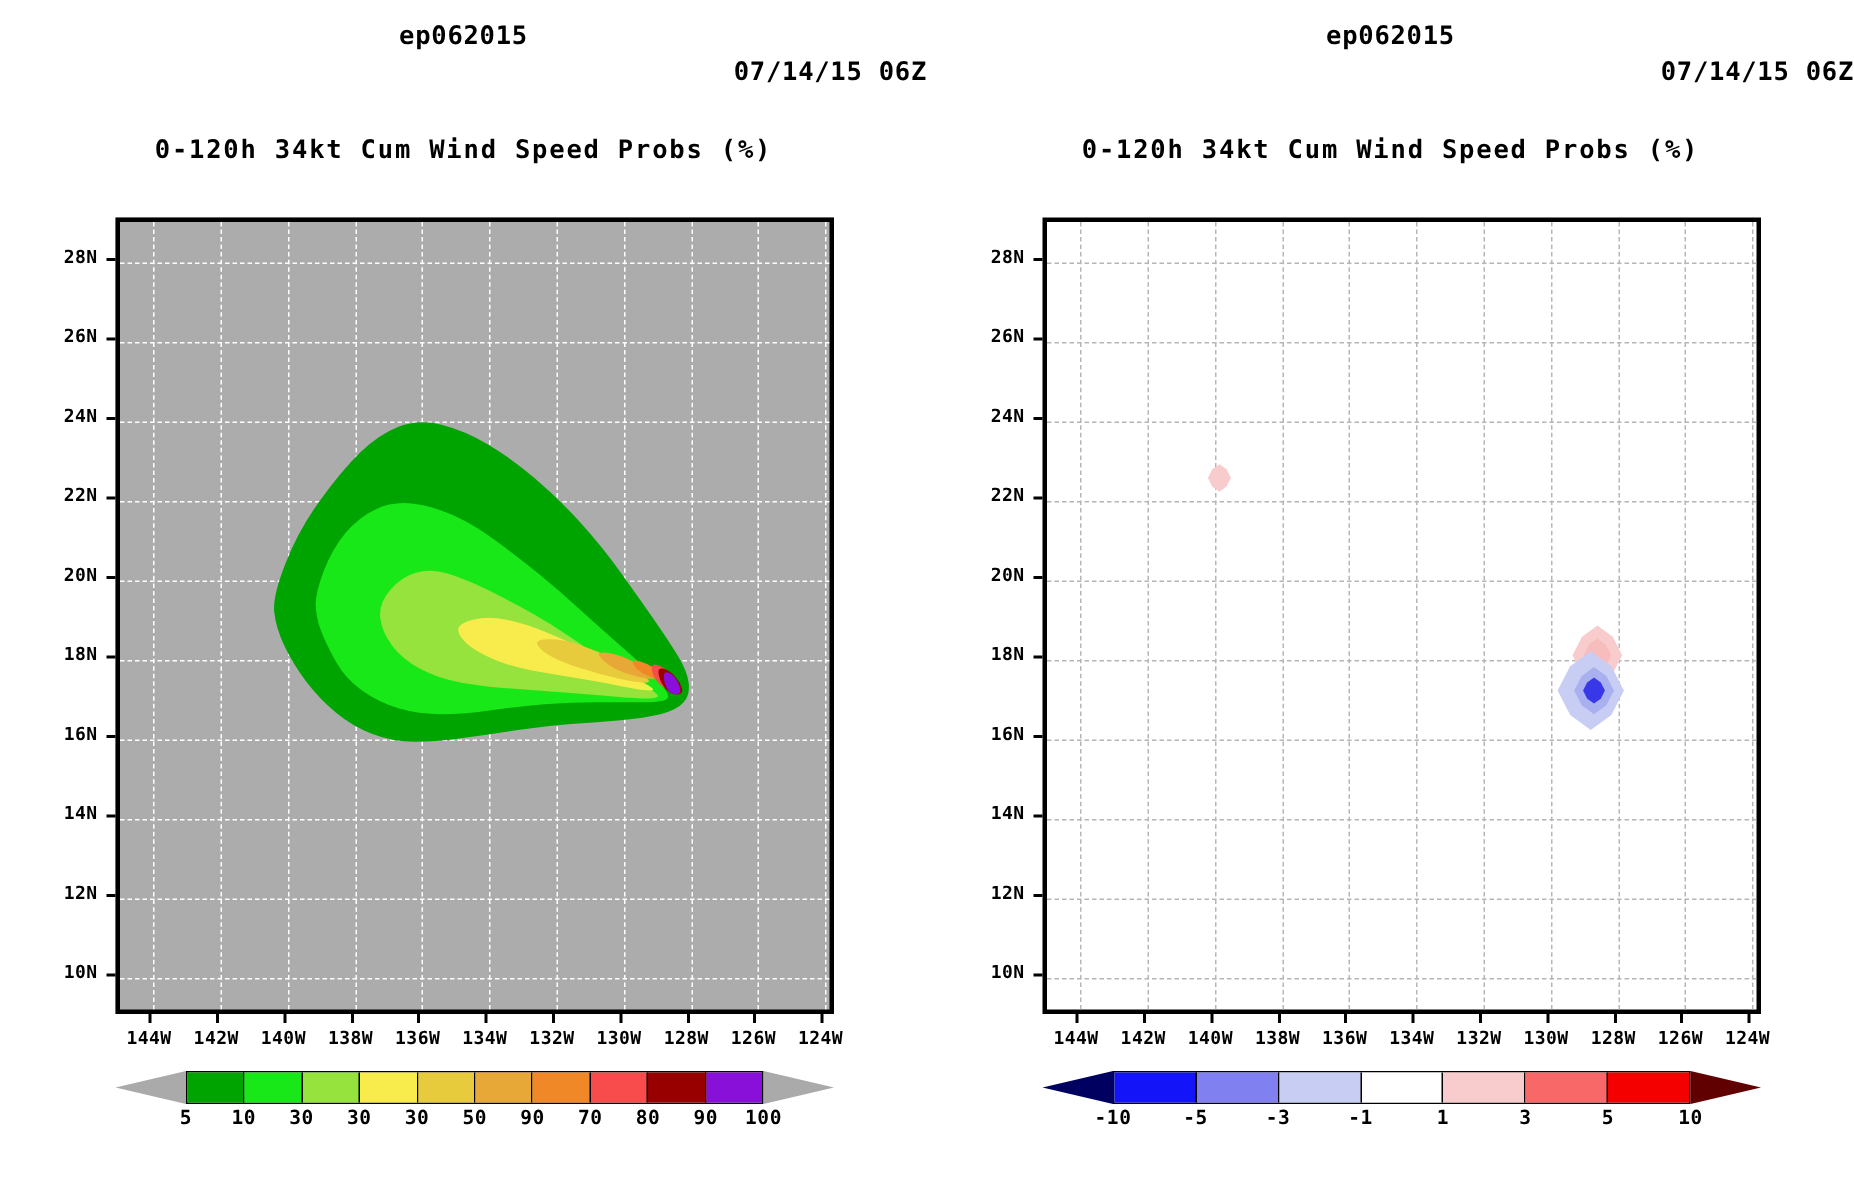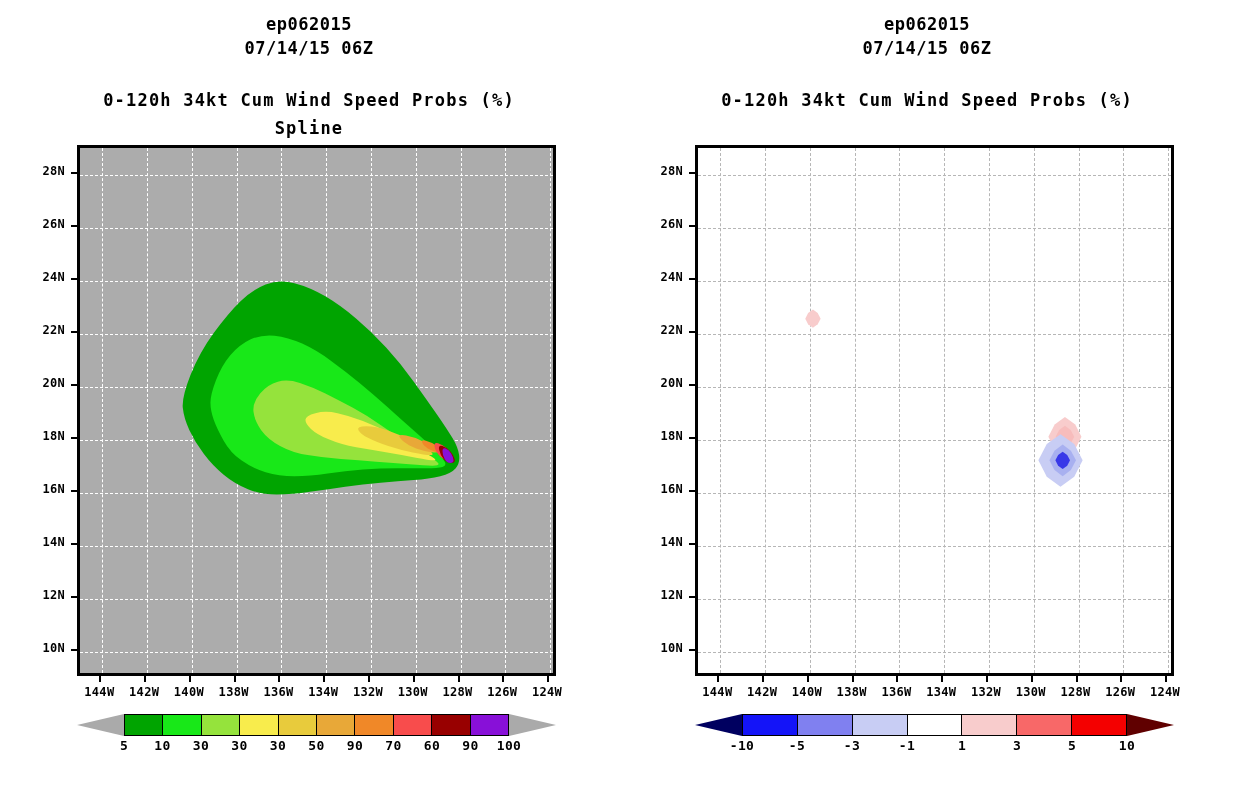--- a/index.html
+++ b/index.html
@@ -7,21 +7,21 @@
     width:1236px;height:800px;
     font-family:"DejaVu Sans Mono","Liberation Mono",monospace;
     color:#000;overflow:hidden;position:relative;
   }
   .panel{position:absolute;top:0;height:800px;width:618px;font-weight:bold;}
   .panel.left{left:0;}
   .panel.right{left:618px;}
 
   .titleblock{position:absolute;left:0;width:618px;text-align:center;}
   .t-id{top:14px;font-size:17px;letter-spacing:0.5px;}
-  .t-date{top:38px;font-size:17px;letter-spacing:0.5px;}
+  .t-date{top:38px;font-size:17px;letter-spacing:0.5px;text-align:right;}
   .t-main{top:90px;font-size:17px;letter-spacing:1.2px;}
   .t-sub{top:118px;font-size:17px;letter-spacing:1.2px;}
 
   
   .map{
     position:absolute;
     left:77px;top:145px;width:479px;height:531px;
     border:3px solid #000;
     box-sizing:border-box;
     overflow:hidden;
@@ -58,21 +58,20 @@
   .cblabels{position:absolute;left:77px;top:24px;width:479px;height:20px;}
   .cblab{position:absolute;top:0;width:44px;text-align:center;font-size:13px;letter-spacing:0.4px;}
 </style>
 </head>
 <body>
 
 <div class="panel left">
   <div class="titleblock t-id">ep062015</div>
   <div class="titleblock t-date">07/14/15 06Z</div>
   <div class="titleblock t-main">0-120h 34kt Cum Wind Speed Probs (%)</div>
-  <div class="titleblock t-sub">Spline</div>
 
   <div class="map gray">
     <div class="gridlayer" id="grid-left">
         <div class="gl-v" style="left: 22.3832px;"></div>
         <div class="gl-v" style="left: 67.1495px;"></div>
         <div class="gl-v" style="left: 111.916px;"></div>
         <div class="gl-v" style="left: 156.682px;"></div>
         <div class="gl-v" style="left: 201.449px;"></div>
         <div class="gl-v" style="left: 246.215px;"></div>
         <div class="gl-v" style="left: 290.981px;"></div>
@@ -175,21 +174,21 @@
     </div>
     <div class="cblabels" id="cblabels-left">
         <div class="cblab" style="left: 25px;">5</div>
         <div class="cblab" style="left: 63.5px;">10</div>
         <div class="cblab" style="left: 102px;">30</div>
         <div class="cblab" style="left: 140.5px;">30</div>
         <div class="cblab" style="left: 179px;">30</div>
         <div class="cblab" style="left: 217.5px;">50</div>
         <div class="cblab" style="left: 256px;">90</div>
         <div class="cblab" style="left: 294.5px;">70</div>
-        <div class="cblab" style="left: 333px;">60</div>
+        <div class="cblab" style="left: 333px;">80</div>
         <div class="cblab" style="left: 371.5px;">90</div>
         <div class="cblab" style="left: 410px;">100</div>
       </div>
   </div>
 </div>
 
 <div class="panel right">
   <div class="titleblock t-id">ep062015</div>
   <div class="titleblock t-date">07/14/15 06Z</div>
   <div class="titleblock t-main">0-120h 34kt Cum Wind Speed Probs (%)</div>

